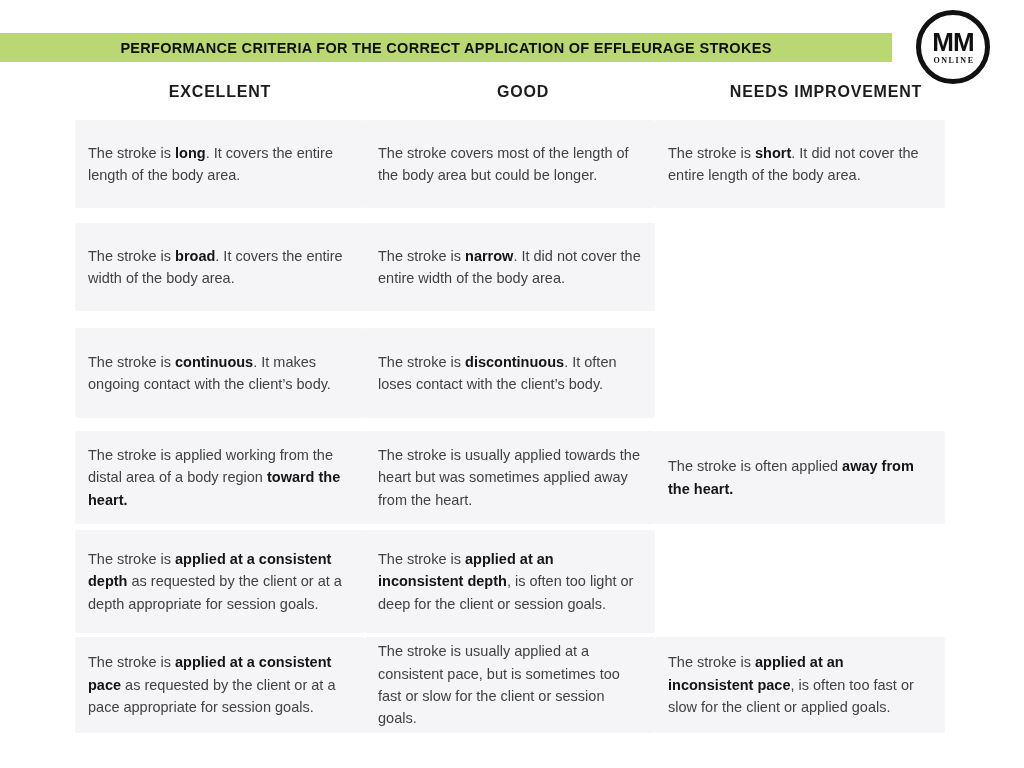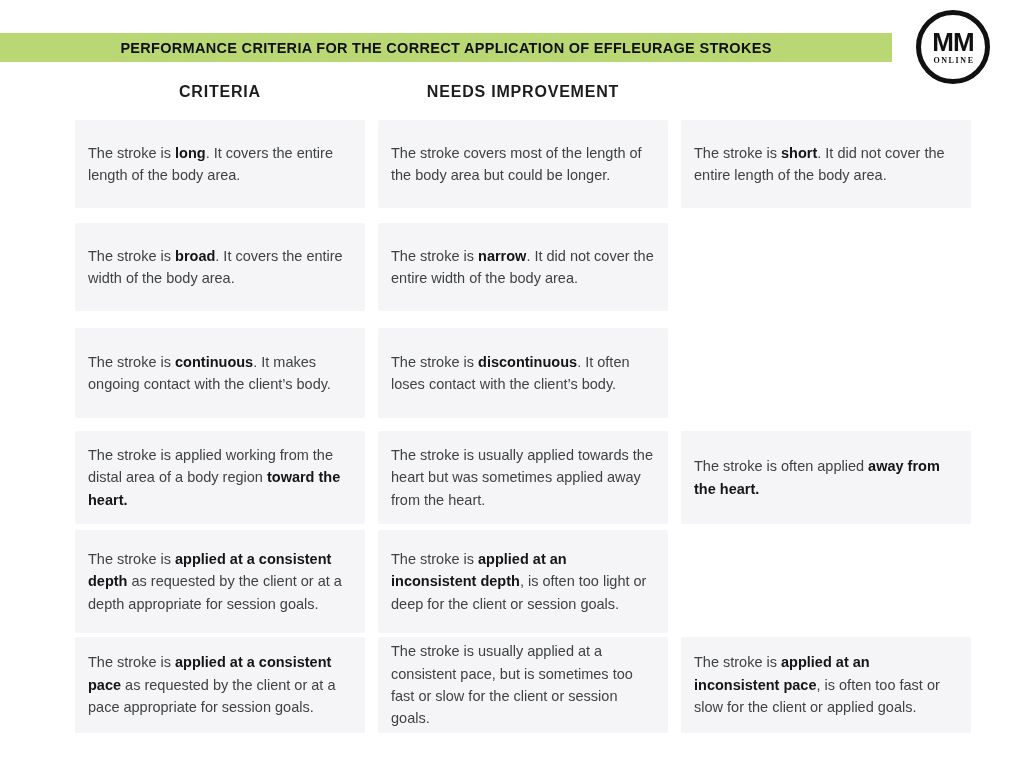--- a/index.html
+++ b/index.html
@@ -48,21 +48,21 @@
   .col-header {
     width:290px; text-align:center;
     font-size:16px; font-weight:700; color:#1b1c1e;
     letter-spacing:0.8px;
   }
   .grid {
     position:absolute; top:120px; left:75px;
     width:896px;
     display:flex; flex-direction:column;
   }
-  .row { display:flex; gap:13px; }
+  .row { display:flex; }
   .row.r1 .cell { height:88px; }  .row.r1 { margin-bottom:15px; }
   .row.r2 .cell { height:88px; }  .row.r2 { margin-bottom:17px; }
   .row.r3 .cell { height:90px; }  .row.r3 { margin-bottom:13px; }
   .row.r4 .cell { height:93px; }  .row.r4 { margin-bottom:6px; }
   .row.r5 .cell { height:103px; } .row.r5 { margin-bottom:4px; }
   .row.r6 .cell { height:96px; }
   .cell {
     width:290px;
     background:#f5f5f7;
     border-radius:2px;
@@ -81,21 +81,22 @@
   <div class="green-bar">
     <div class="title">PERFORMANCE CRITERIA FOR THE CORRECT APPLICATION OF EFFLEURAGE STROKES</div>
   </div>
 
   <div class="logo">
     <div class="logo-mm">MM</div>
     <div class="logo-online">ONLINE</div>
   </div>
 
   <div class="col-headers">
-    <div class="col-header">CRITERIA</div>
+    <div class="col-header">EXCELLENT</div>
+    <div class="col-header">GOOD</div>
     <div class="col-header">NEEDS IMPROVEMENT</div>
   </div>
 
   <div class="grid">
     <div class="row r1">
       <div class="cell">
           <span><span>The stroke is </span><b>long</b><span>. It covers the entire length of the body area.</span></span>
         </div>
       <div class="cell">
           <span><span>The stroke covers most of the length of the body area but could be longer.</span></span>

